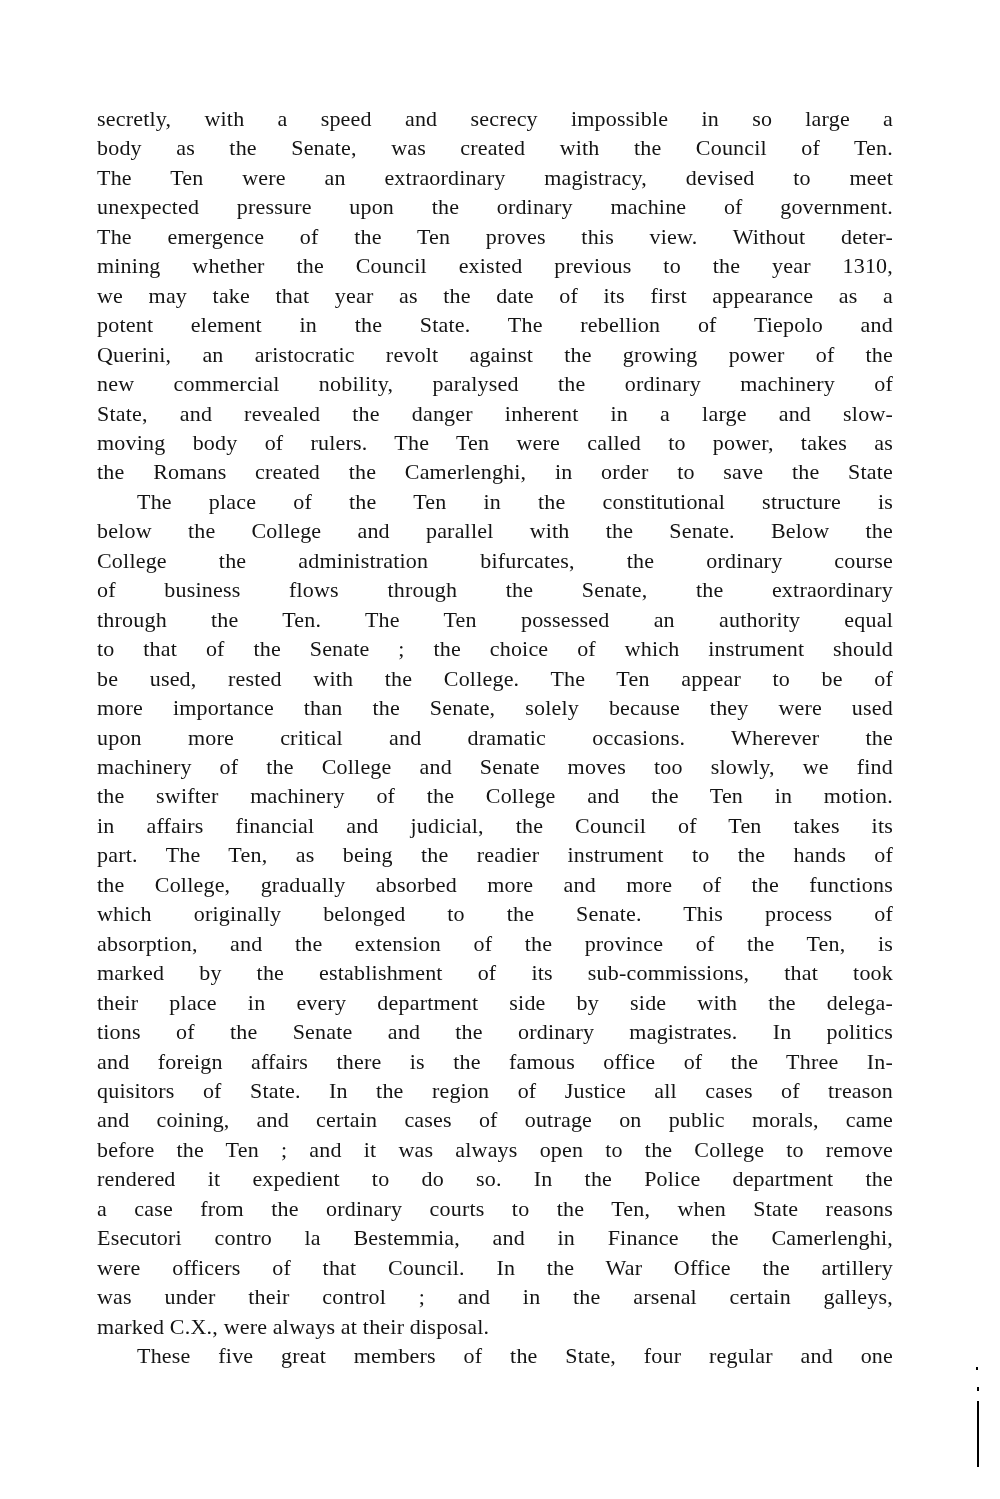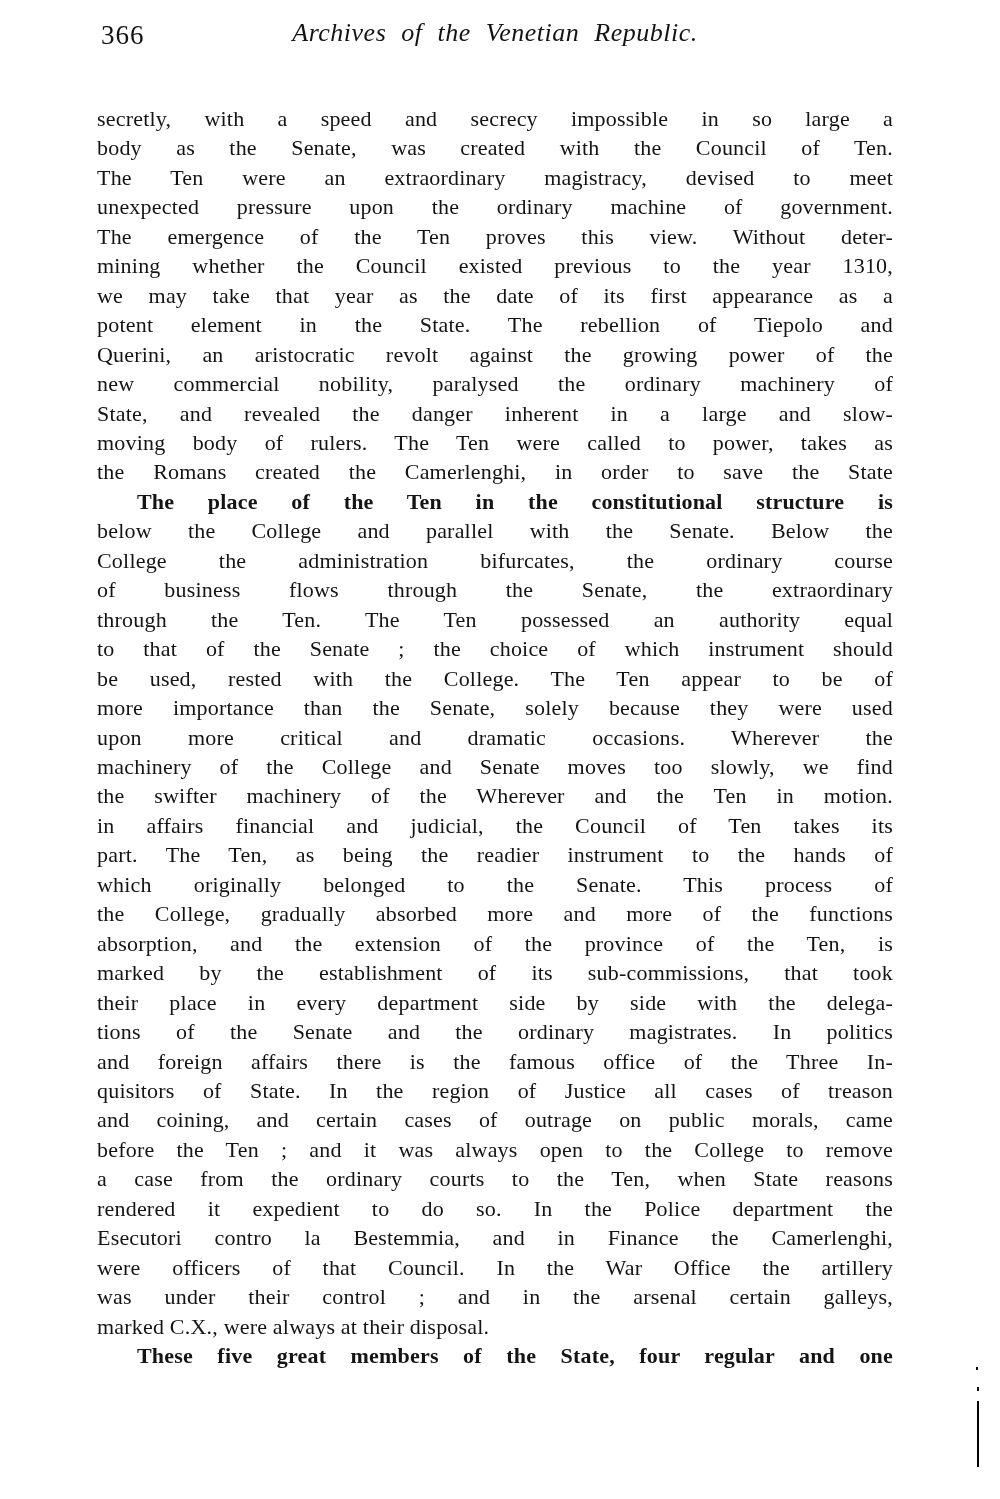--- a/index.html
+++ b/index.html
@@ -54,21 +54,20 @@
   .line {
     text-align: justify;
     text-align-last: justify;
     white-space: normal;
   }
   .line.last-left {
     text-align-last: left;
   }
   .line.first-indent {
     text-indent: 40px;
-    font-weight: bold;
   }
   .scan-artifact {
     position: absolute;
     left: 977px;
     top: 1401px;
     width: 2px;
     height: 66px;
     background: #000000;
   }
   .scan-artifact::before {
@@ -88,24 +87,20 @@
     width: 2px;
     height: 3px;
     background: #000000;
   }
 </style>
 </head>
 <body>
 
 <div class="page">
 
-  <header class="running-head">
-    <span class="page-number">366</span>
-    <span class="running-title">Archives of the Venetian Republic.</span>
-  </header>
 
   <main class="body-text" id="body-text">
       <div class="paragraph">
         <div class="line">secretly, with a speed and secrecy impossible in so large a</div>
         <div class="line">body as the Senate, was created with the Council of Ten.</div>
         <div class="line">The Ten were an extraordinary magistracy, devised to meet</div>
         <div class="line">unexpected pressure upon the ordinary machine of government.</div>
         <div class="line">The emergence of the Ten proves this view.  Without deter-</div>
         <div class="line">mining whether the Council existed previous to the year 1310,</div>
         <div class="line">we may take that year as the date of its first appearance as a</div>
@@ -120,35 +115,35 @@
         <div class="line first-indent">The place of the Ten in the constitutional structure is</div>
         <div class="line">below the College and parallel with the Senate.  Below the</div>
         <div class="line">College the administration bifurcates, the ordinary course</div>
         <div class="line">of business flows through the Senate, the extraordinary</div>
         <div class="line">through the Ten.  The Ten possessed an authority equal</div>
         <div class="line">to that of the Senate ; the choice of which instrument should</div>
         <div class="line">be used, rested with the College.  The Ten appear to be of</div>
         <div class="line">more importance than the Senate, solely because they were used</div>
         <div class="line">upon more critical and dramatic occasions.  Wherever the</div>
         <div class="line">machinery of the College and Senate moves too slowly, we find</div>
-        <div class="line">the swifter machinery of the Wherever and the Ten in motion.</div>
+        <div class="line">the swifter machinery of the College and the Ten in motion.</div>
         <div class="line">in affairs financial and judicial, the Council of Ten takes its</div>
         <div class="line">part.  The Ten, as being the readier instrument to the hands of</div>
+        <div class="line">the College, gradually absorbed more and more of the functions</div>
         <div class="line">which originally belonged to the Senate.  This process of</div>
-        <div class="line">the College, gradually absorbed more and more of the functions</div>
         <div class="line">absorption, and the extension of the province of the Ten, is</div>
         <div class="line">marked by the establishment of its sub-commissions, that took</div>
         <div class="line">their place in every department side by side with the delega-</div>
         <div class="line">tions of the Senate and the ordinary magistrates.  In politics</div>
         <div class="line">and foreign affairs there is the famous office of the Three In-</div>
         <div class="line">quisitors of State.  In the region of Justice all cases of treason</div>
         <div class="line">and coining, and certain cases of outrage on public morals, came</div>
         <div class="line">before the Ten ; and it was always open to the College to remove</div>
+        <div class="line">rendered it expedient to do so.  In the Police department the</div>
         <div class="line">a case from the ordinary courts to the Ten, when State reasons</div>
-        <div class="line">rendered it expedient to do so.  In the Police department the</div>
         <div class="line">Esecutori contro la Bestemmia, and in Finance the Camerlenghi,</div>
         <div class="line">were officers of that Council.  In the War Office the artillery</div>
         <div class="line">was under their control ; and in the arsenal certain galleys,</div>
         <div class="line last-left">marked C.X., were always at their disposal.</div>
       </div>
       <div class="paragraph">
         <div class="line first-indent">These five great members of the State, four regular and one</div>
       </div>
     </main>
 

